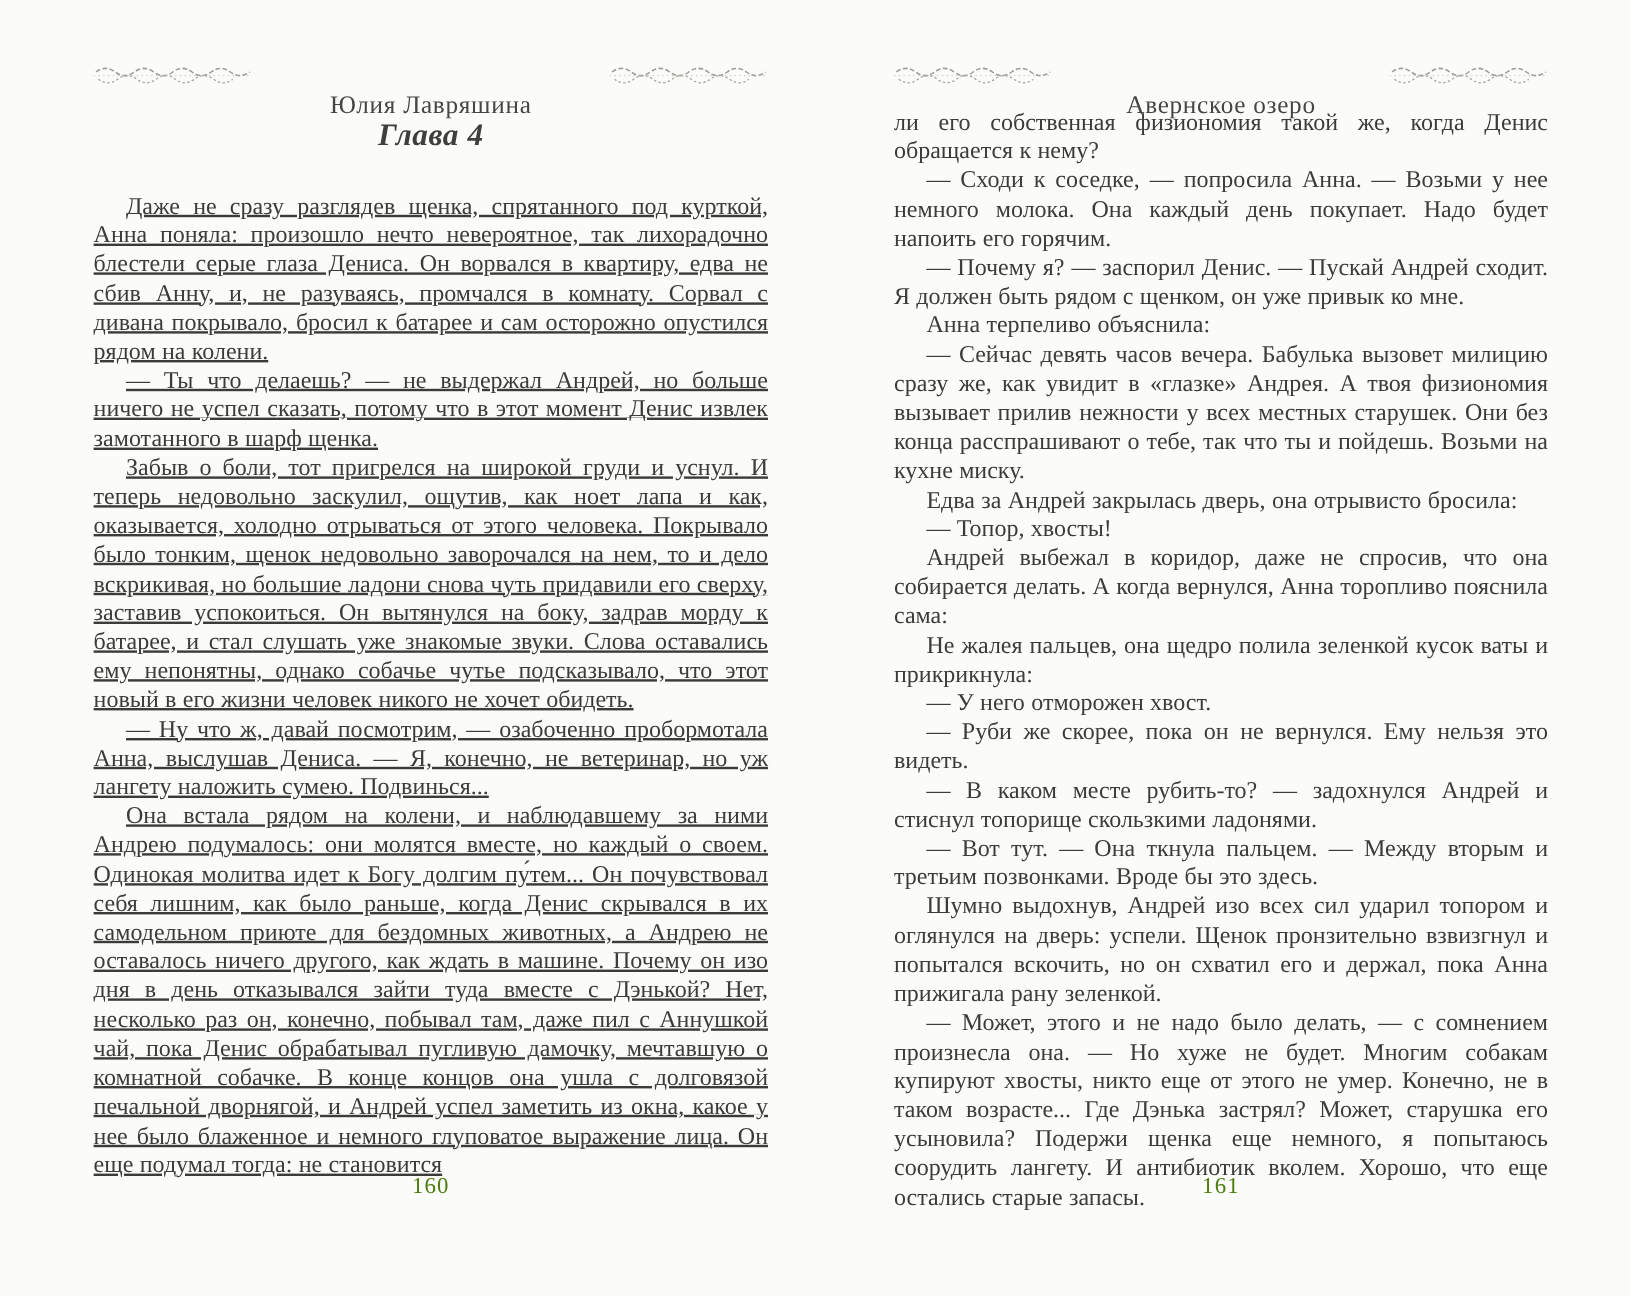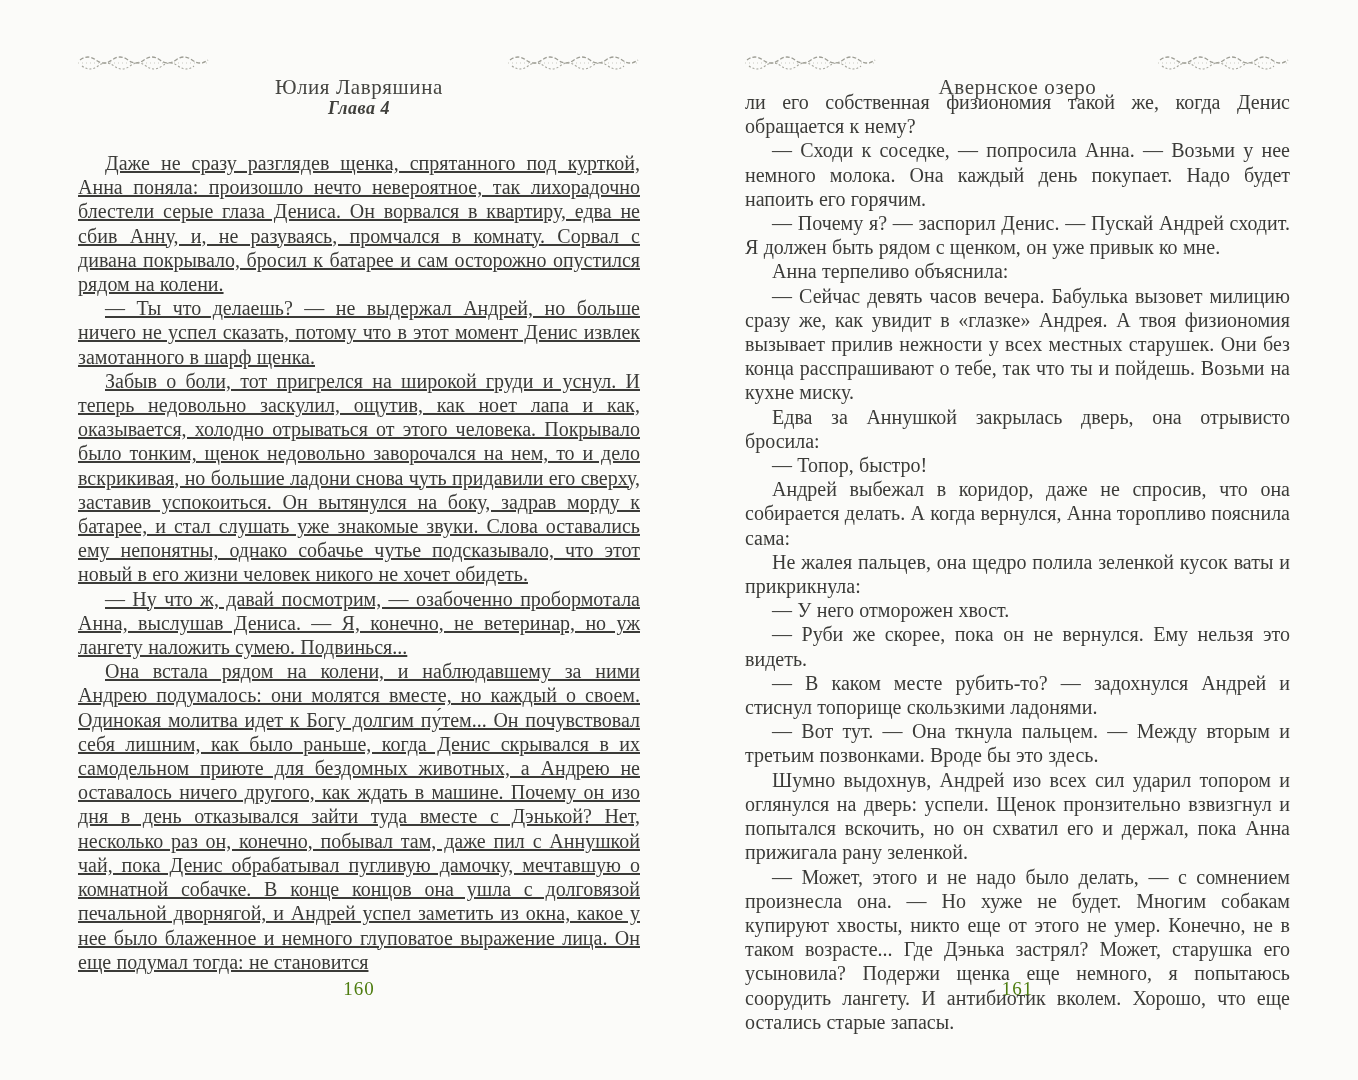--- a/index.html
+++ b/index.html
@@ -38,21 +38,21 @@
   }
   .ornament {
     flex: 0 0 auto;
     opacity: 0.85;
   }
 
   .chapter-heading {
     text-align: center;
     font-style: italic;
     font-weight: bold;
-    font-size: 18px;
+    font-size: 26px;
     color: #3f3f3b;
     margin: 22px 0 0 0;
     letter-spacing: 0.5px;
   }
 
   .body-text { margin-top: 14px; }
   .page-left .body-text { margin-top: 32px; text-decoration: underline; }
 
   .para {
     margin: 0;
@@ -118,22 +118,22 @@
       <path d="M4 12 q8 6 16 0 t16 0 t16 0 t16 0 t16 0 t16 0 t16 0" stroke="#99998f" fill="none" stroke-width="1.1" stroke-dasharray="2 2"></path>
       <path d="M0 9 h132" stroke="#a9a99f" stroke-width="0.7" stroke-dasharray="1 3"></path>
     </svg>
   </div>
   <div class="body-text">
       <p class="para noindent">ли его собственная физиономия такой же, когда Денис обращается к нему?</p>
       <p class="para">— Сходи к соседке, — попросила Анна. — Возьми у нее немного молока. Она каждый день покупает. Надо будет напоить его горячим.</p>
       <p class="para">— Почему я? — заспорил Денис. — Пускай Андрей сходит. Я должен быть рядом с щенком, он уже привык ко мне.</p>
       <p class="para">Анна терпеливо объяснила:</p>
       <p class="para">— Сейчас девять часов вечера. Бабулька вызовет милицию сразу же, как увидит в «глазке» Андрея. А твоя физиономия вызывает прилив нежности у всех местных старушек. Они без конца расспрашивают о тебе, так что ты и пойдешь. Возьми на кухне миску.</p>
-      <p class="para">Едва за Аннушкой закрылась дверь, она отрывисто бросила:</p>
-      <p class="para">— Топор, быстро!</p>
+      <p class="para">Едва за Андрей закрылась дверь, она отрывисто бросила:</p>
+      <p class="para">— Топор, хвосты!</p>
       <p class="para">Андрей выбежал в коридор, даже не спросив, что она собирается делать. А когда вернулся, Анна торопливо пояснила сама:</p>
       <p class="para">Не жалея пальцев, она щедро полила зеленкой кусок ваты и прикрикнула:</p>
       <p class="para">— У него отморожен хвост.</p>
       <p class="para">— Руби же скорее, пока он не вернулся. Ему нельзя это видеть.</p>
       <p class="para">— В каком месте рубить-то? — задохнулся Андрей и стиснул топорище скользкими ладонями.</p>
       <p class="para">— Вот тут. — Она ткнула пальцем. — Между вторым и третьим позвонками. Вроде бы это здесь.</p>
       <p class="para">Шумно выдохнув, Андрей изо всех сил ударил топором и оглянулся на дверь: успели. Щенок пронзительно взвизгнул и попытался вскочить, но он схватил его и держал, пока Анна прижигала рану зеленкой.</p>
       <p class="para">— Может, этого и не надо было делать, — с сомнением произнесла она. — Но хуже не будет. Многим собакам купируют хвосты, никто еще от этого не умер. Конечно, не в таком возрасте... Где Дэнька застрял? Может, старушка его усыновила? Подержи щенка еще немного, я попытаюсь соорудить лангету. И антибиотик вколем. Хорошо, что еще остались старые запасы.</p>
     </div>
 </div>

